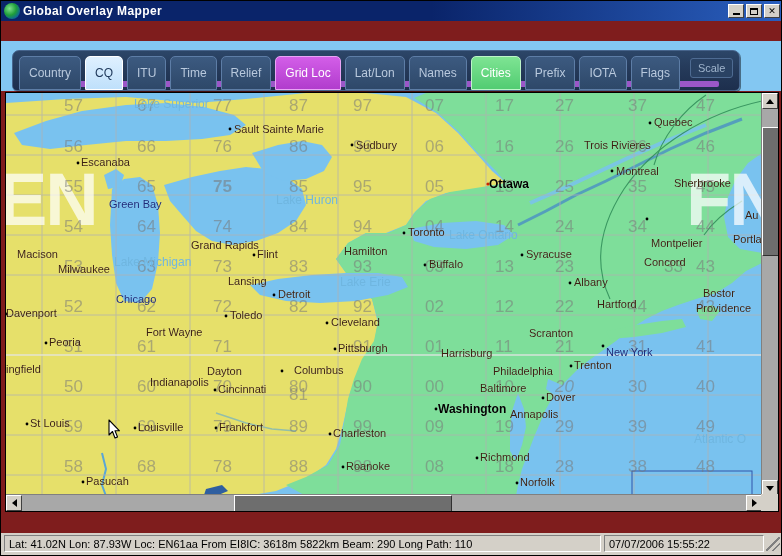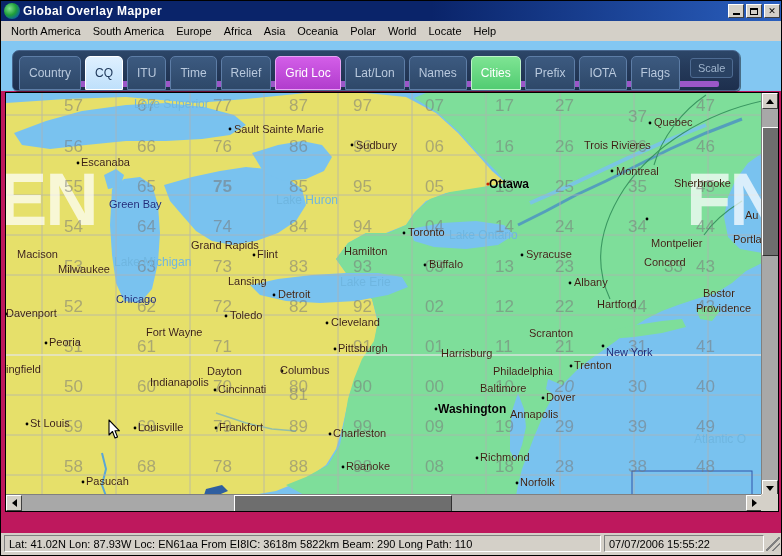--- a/index.html
+++ b/index.html
@@ -6,21 +6,21 @@
   html, body {
     margin: 0; padding: 0;
     width: 782px; height: 556px;
     overflow: hidden;
     font-family: "Liberation Sans", sans-serif;
     background: #c0c0c0;
   }
   #app {
     position: relative;
     width: 782px; height: 556px;
-    background: #be185d;
+    background: #7f1d1d;
     border: 1px solid #000;
     overflow: hidden;
   }
 
   
   #titlebar {
     position: absolute; left: 0; top: 0; width: 782px; height: 20px;
     background: linear-gradient(to right, #0a246a 0%, #0a246a 55%, #2a5fbe 100%);
     display: flex; align-items: center;
   }
@@ -264,32 +264,20 @@
         </div>
       <div class="win-btn">
           <div class="maxglyph"></div>
         </div>
       <div class="win-btn">
           <span class="gl">✕</span>
         </div>
     </div>
   </div>
 
-  <div id="menubar">
-      <div class="menu-item">North America</div>
-      <div class="menu-item">South America</div>
-      <div class="menu-item">Europe</div>
-      <div class="menu-item">Africa</div>
-      <div class="menu-item">Asia</div>
-      <div class="menu-item">Oceania</div>
-      <div class="menu-item">Polar</div>
-      <div class="menu-item">World</div>
-      <div class="menu-item">Locate</div>
-      <div class="menu-item">Help</div>
-    </div>
 
   <div id="toolbar-outer">
     <div id="toolbar">
 
     <div class="tab">Country</div>
         <div class="tab sel-blue">CQ</div>
         <div class="tab">ITU</div>
         <div class="tab">Time</div>
         <div class="tab">Relief</div>
         <div class="tab sel-purple">Grid Loc</div>
@@ -443,21 +431,21 @@
 
         <div id="gsq-layer">
             <div class="gsq" style="left: 58px; top: 3px;">57</div>
             <div class="gsq" style="left: 131px; top: 3px;">67</div>
             <div class="gsq" style="left: 207px; top: 3px;">77</div>
             <div class="gsq" style="left: 283px; top: 3px;">87</div>
             <div class="gsq" style="left: 347px; top: 3px;">97</div>
             <div class="gsq" style="left: 419px; top: 3px;">07</div>
             <div class="gsq" style="left: 489px; top: 3px;">17</div>
             <div class="gsq" style="left: 549px; top: 3px;">27</div>
-            <div class="gsq" style="left: 622px; top: 14px;">37</div>
+            <div class="gsq" style="left: 622px; top: 3px;">37</div>
             <div class="gsq" style="left: 690px; top: 3px;">47</div>
             <div class="gsq" style="left: 58px; top: 44px;">56</div>
             <div class="gsq" style="left: 131px; top: 44px;">66</div>
             <div class="gsq" style="left: 207px; top: 44px;">76</div>
             <div class="gsq" style="left: 283px; top: 44px;">86</div>
             <div class="gsq" style="left: 347px; top: 44px;">96</div>
             <div class="gsq" style="left: 419px; top: 44px;">06</div>
             <div class="gsq" style="left: 489px; top: 44px;">16</div>
             <div class="gsq" style="left: 549px; top: 44px;">26</div>
             <div class="gsq" style="left: 622px; top: 44px;">36</div>
@@ -585,21 +573,21 @@
             <div class="city" style="left: 224px; top: 216px;">Toledo</div>
             <div class="city" style="left: 325px; top: 223px;">Cleveland</div>
             <div class="city" style="left: 487px; top: 234px; margin-left: 36px;">Scranton</div>
             <div class="city" style="left: 43px; top: 243px;">Peoria</div>
             <div class="city" style="left: 140px; top: 233px;">Fort Wayne</div>
             <div class="city" style="left: 332px; top: 249px;">Pittsburgh</div>
             <div class="city" style="left: 435px; top: 254px;">Harrisburg</div>
             <div class="city blu" style="left: 600px; top: 253px;">New York</div>
             <div class="city" style="left: 568px; top: 266px;">Trenton</div>
             <div class="city" style="left: 0px; top: 270px;">ingfield</div>
-            <div class="city" style="left: 274px; top: 271px;">Columbus</div>
+            <div class="city" style="left: 288px; top: 271px;">Columbus</div>
             <div class="city" style="left: 201px; top: 272px;">Dayton</div>
             <div class="city" style="left: 120px; top: 283px; margin-left: 24px;">Indianapolis</div>
             <div class="city" style="left: 487px; top: 272px;">Philadelphia</div>
             <div class="city" style="left: 212px; top: 290px;">Cincinnati</div>
             <div class="city" style="left: 474px; top: 289px;">Baltimore</div>
             <div class="city" style="left: 540px; top: 298px;">Dover</div>
             <div class="city cap" style="left: 432px; top: 309px;">Washington</div>
             <div class="city" style="left: 504px; top: 315px;">Annapolis</div>
             <div class="city" style="left: 24px; top: 324px;">St Louis</div>
             <div class="city" style="left: 132px; top: 328px;">Louisville</div>

